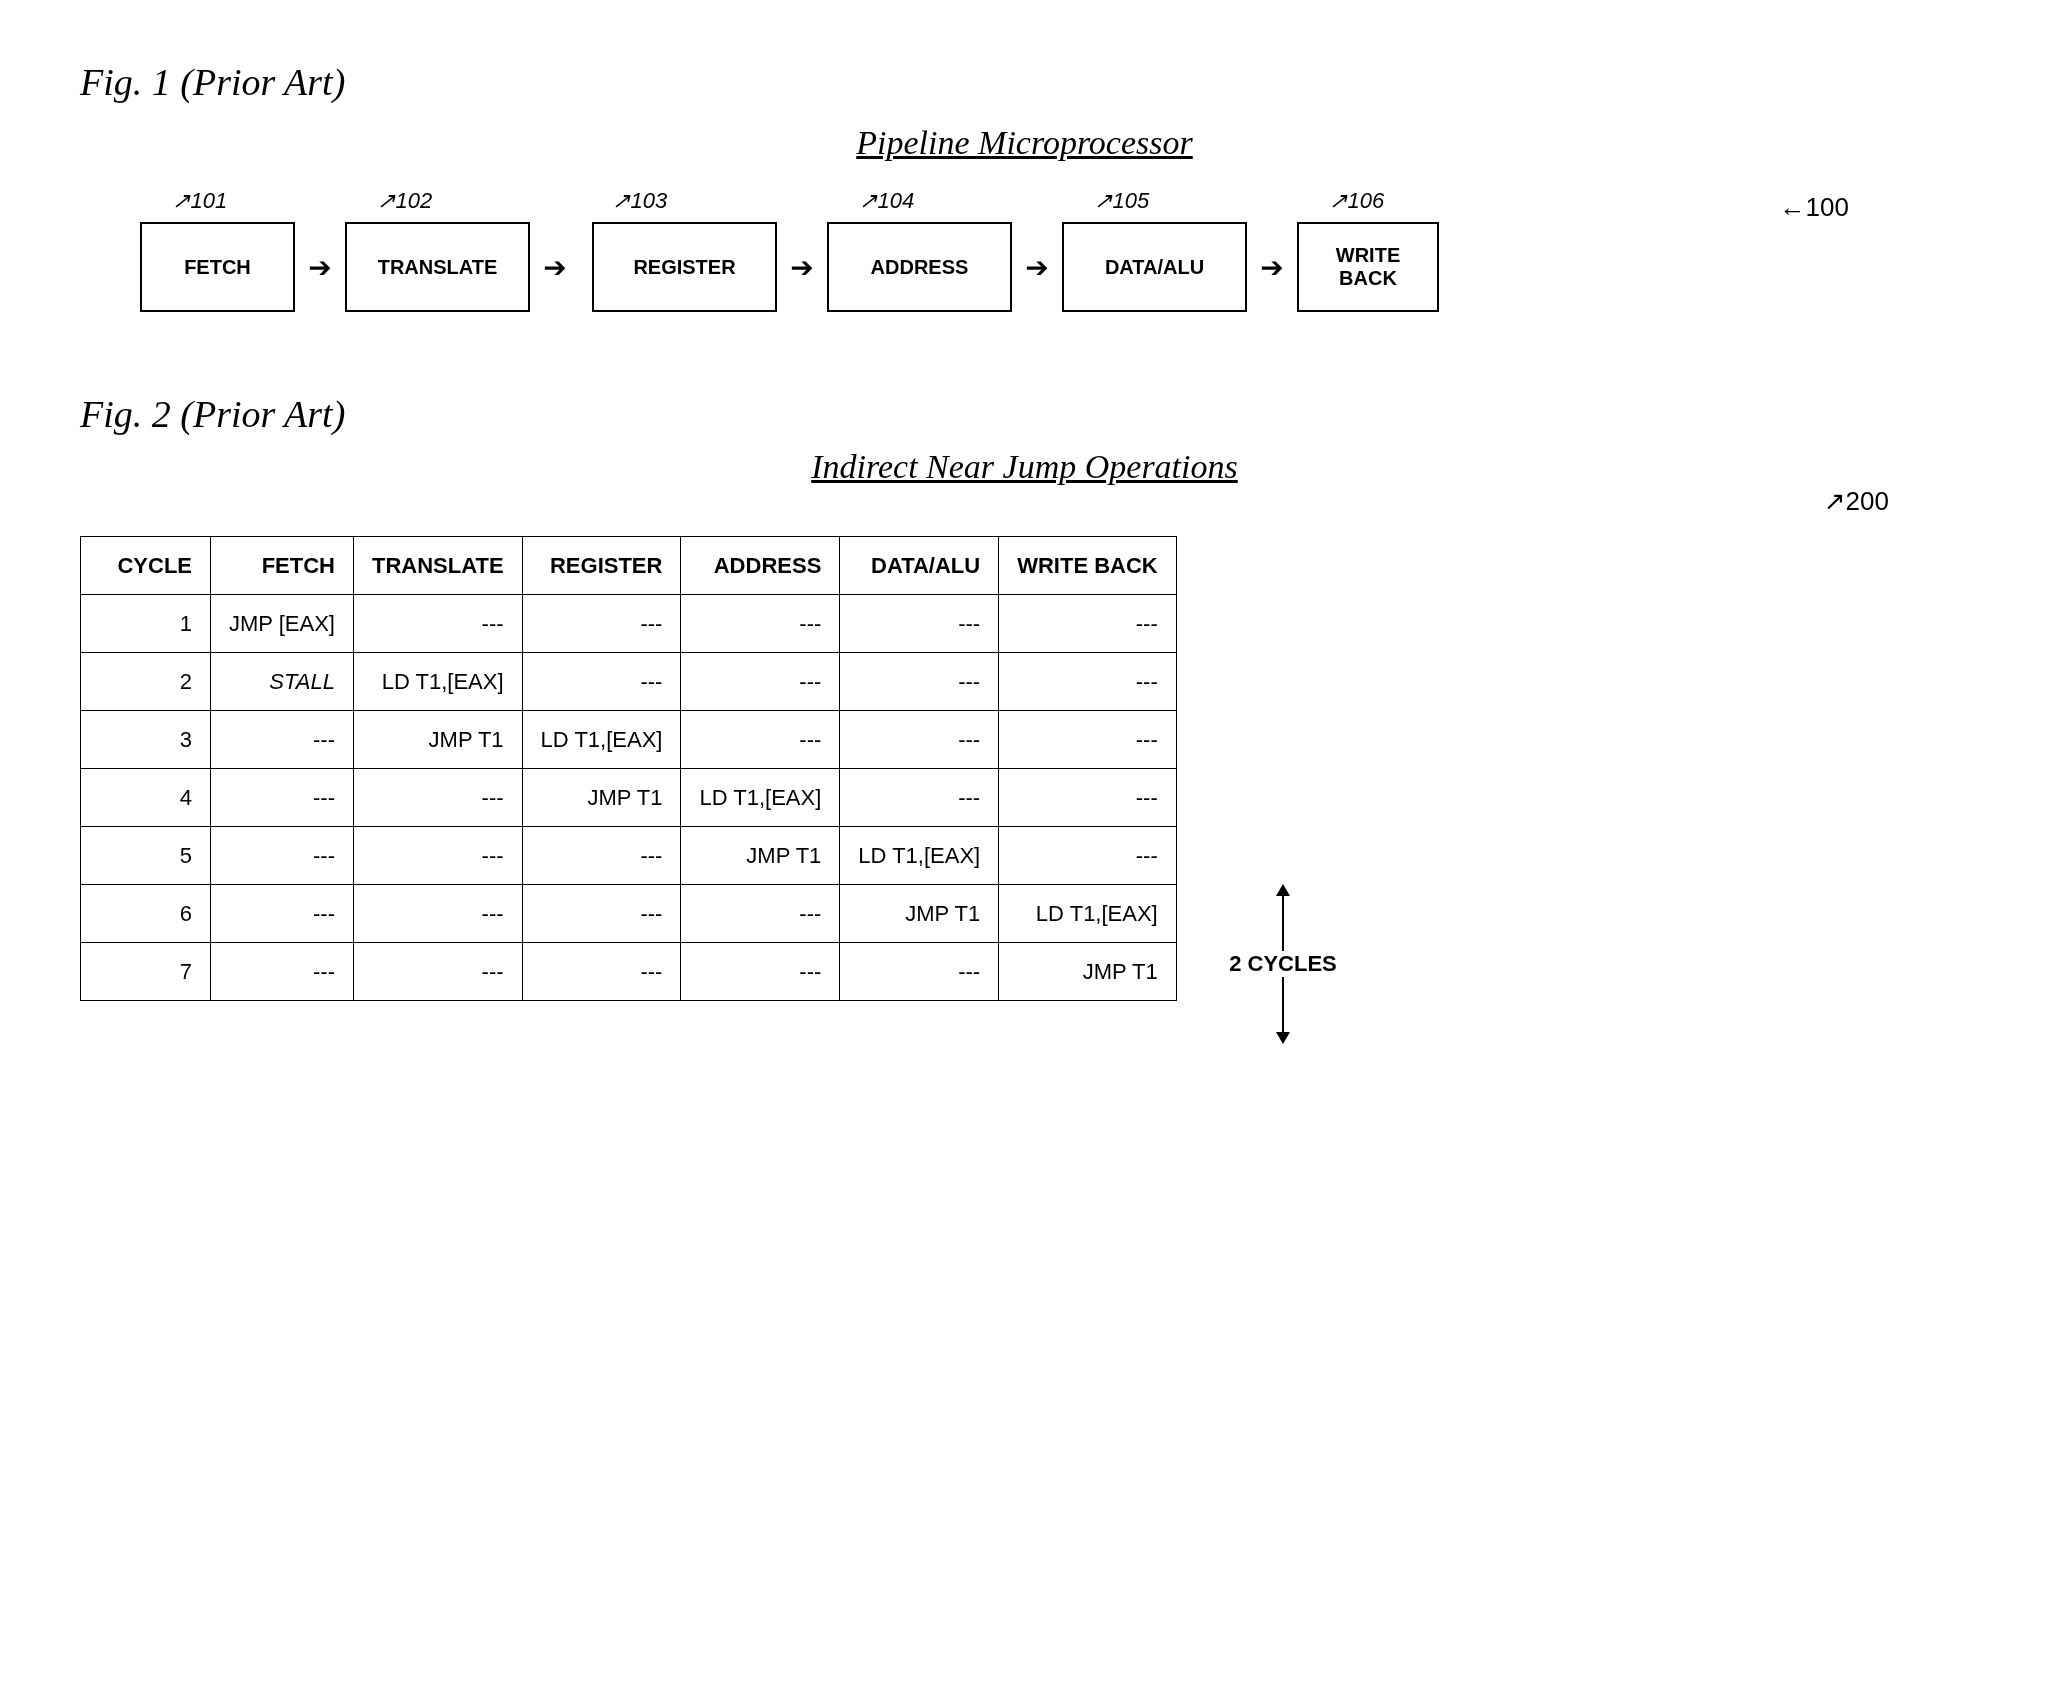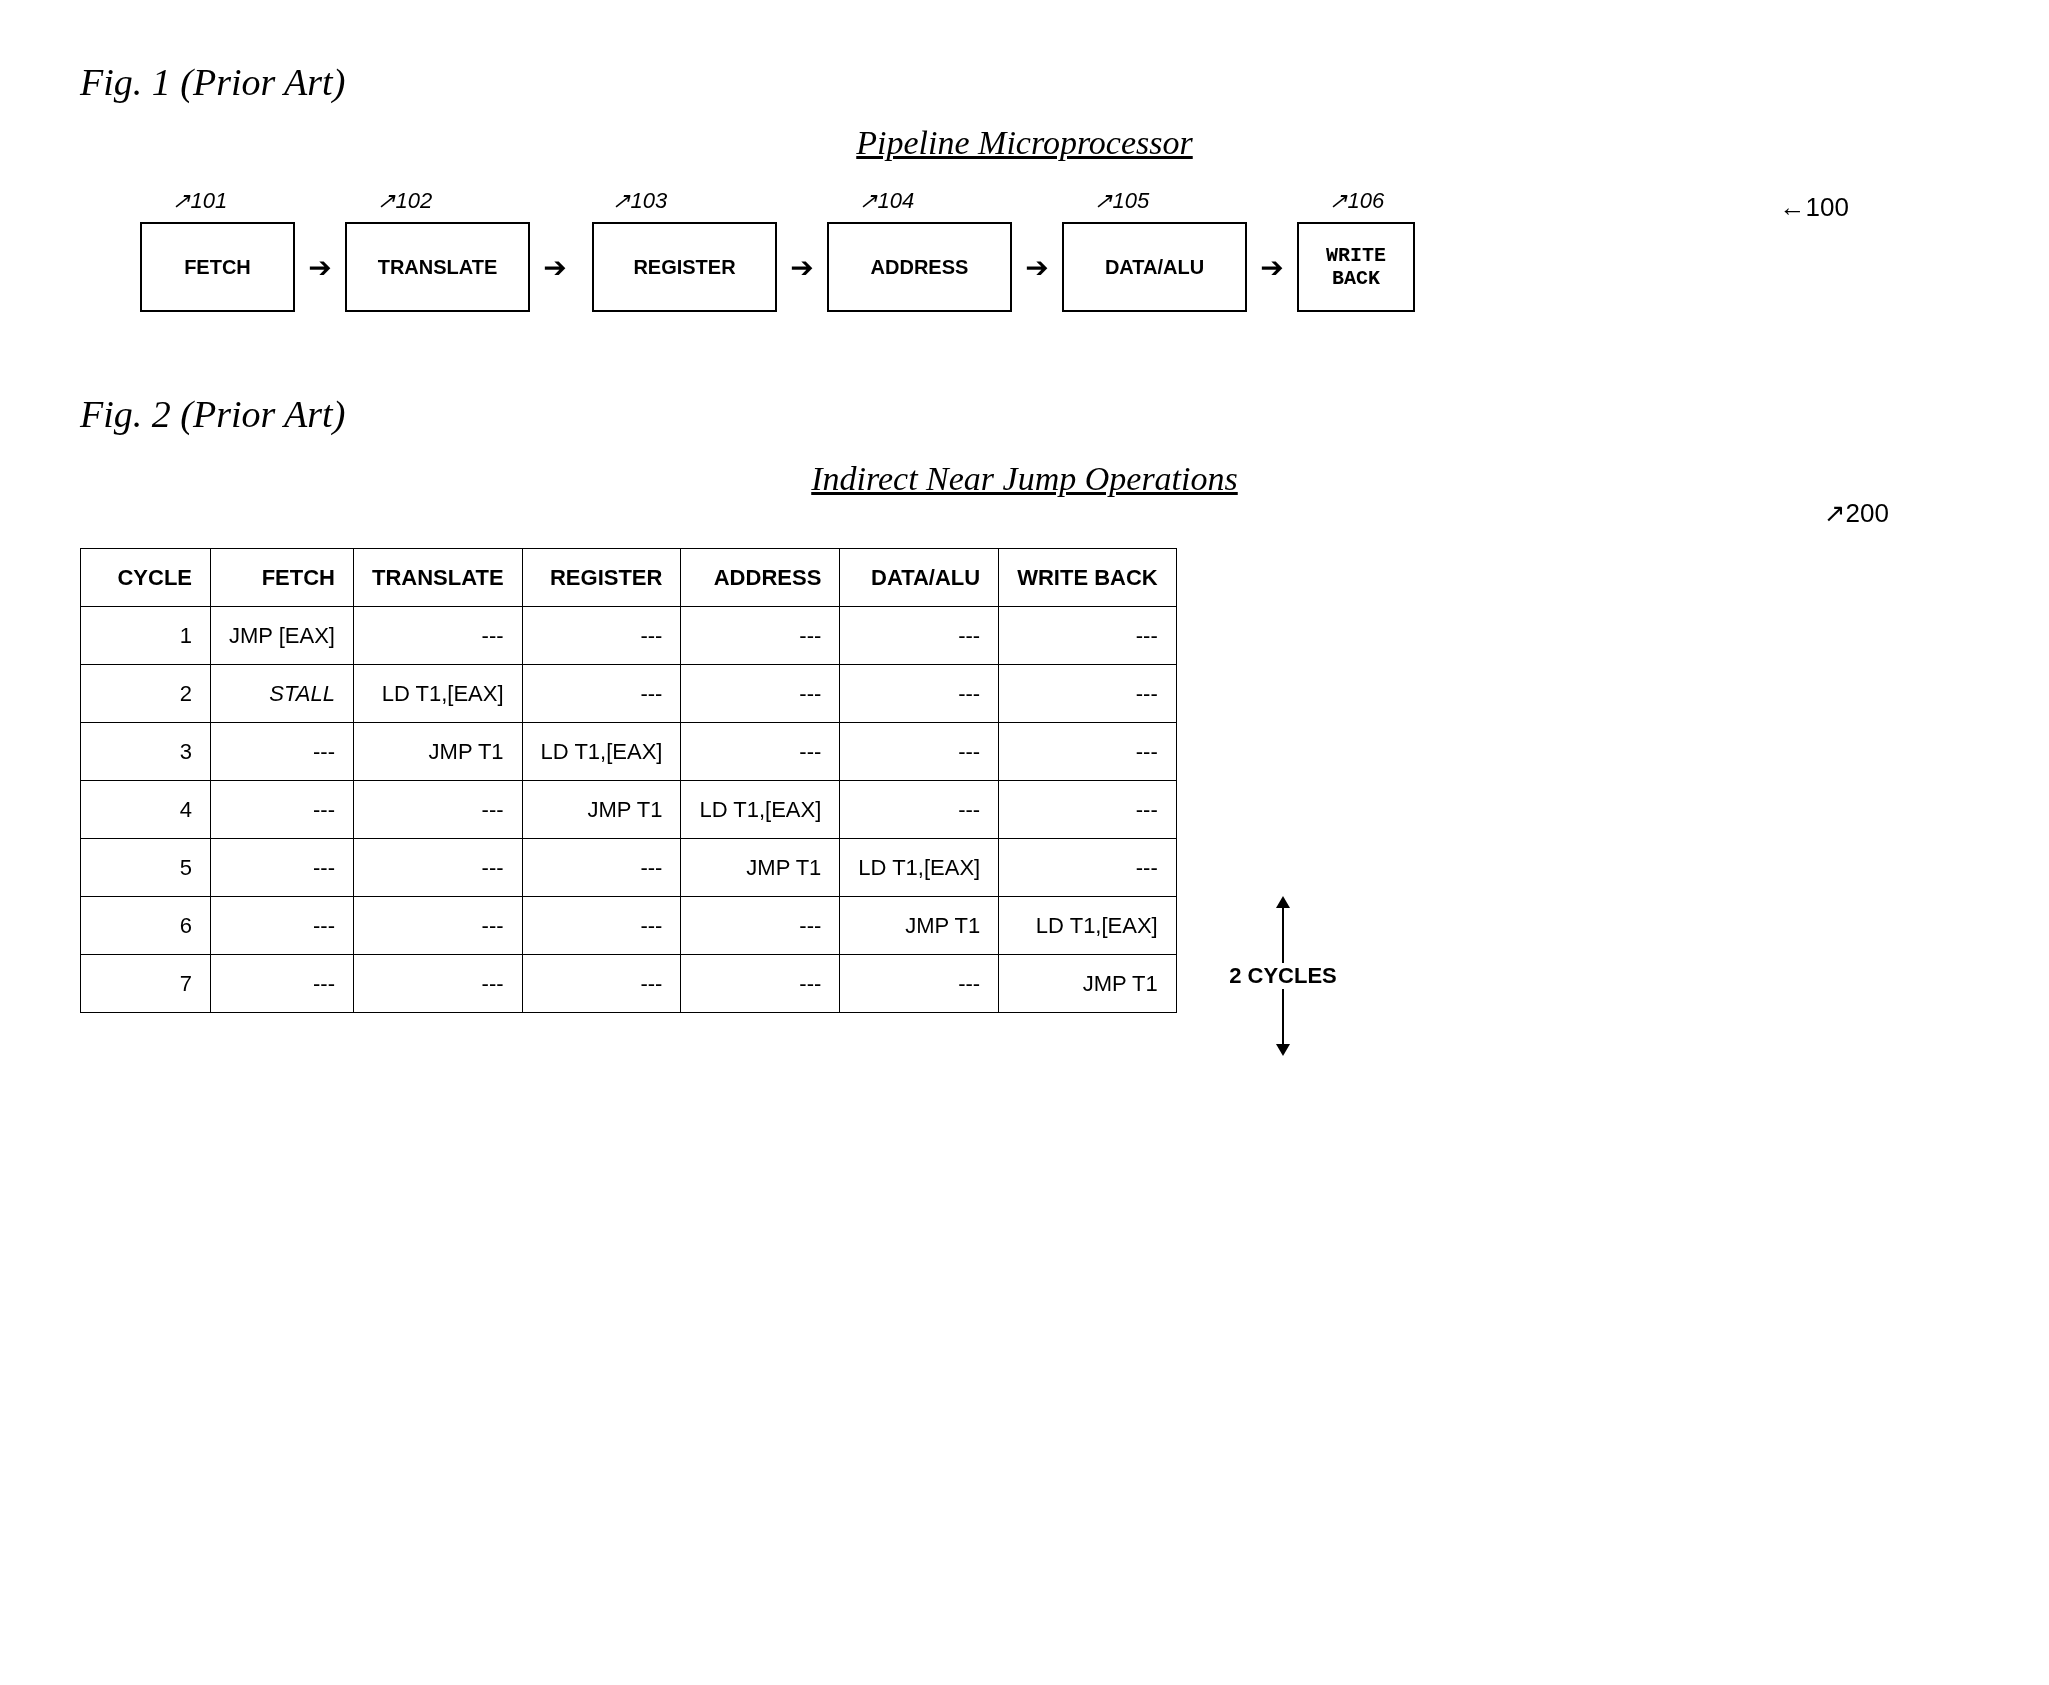--- a/index.html
+++ b/index.html
@@ -71,21 +71,21 @@
       align-items: center;
       justify-content: center;
       font-size: 28px;
     }
 
     
     .fig2-title {
       font-family: Georgia, serif;
       font-style: italic;
       font-size: 38px;
-      margin-bottom: 24px;
+      margin-bottom: 12px;
       margin-top: 40px;
     }
 
     .fig2-subtitle {
       font-family: Georgia, serif;
       font-style: italic;
       font-size: 34px;
       text-align: center;
       text-decoration: underline;
       margin-bottom: 50px;
@@ -179,21 +179,21 @@
       <div style="position:relative;">
         <div class="ref-label" style="top:-34px; left:0;">↗105</div>
         <div class="pipe-stage wide">
           <span>DATA/ALU</span>
         </div>
       </div>
       <div class="pipe-arrow">➔</div>
 
       <div style="position:relative;">
         <div class="ref-label" style="top:-34px; left:0;">↗106</div>
-        <div class="pipe-stage" style="width:118px;font-family:Liberation Mono, monospace;">
+        <div class="pipe-stage" style="width:142px;">
           <span style="white-space:pre-line; text-align:center;">WRITE
 BACK</span>
         </div>
       </div>
     </div>
   </div>
 
   
   <div class="fig2-title">Fig. 2 (Prior Art)</div>
 

